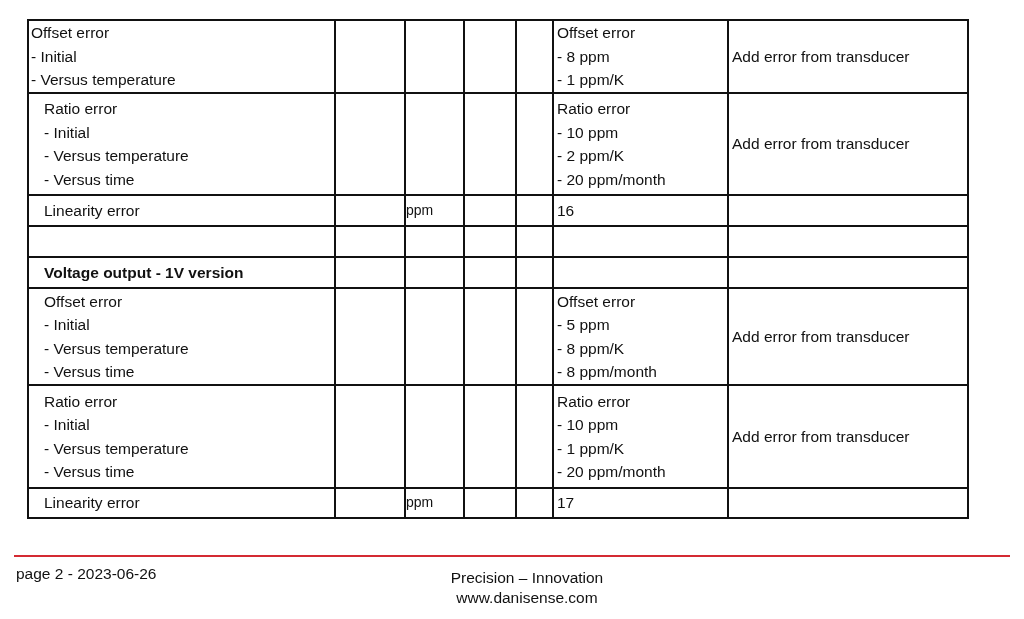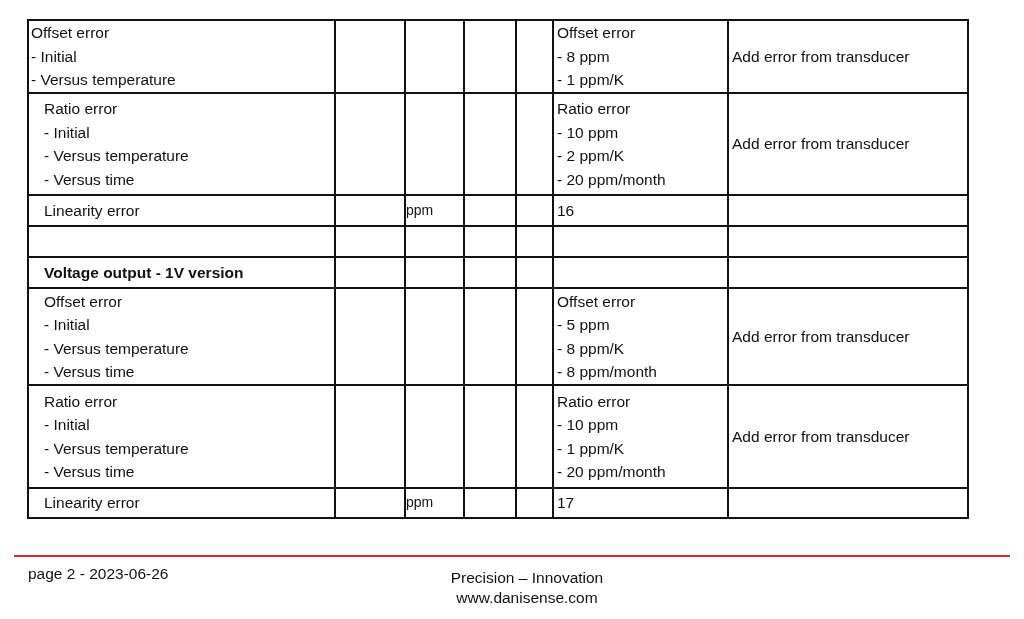--- a/index.html
+++ b/index.html
@@ -12,21 +12,21 @@
   .c1 { width: 307px; } .c2 { width: 70px; } .c3 { width: 59px; }
   .c4 { width: 52px; } .c5 { width: 37px; } .c6 { width: 175px; } .c7 { width: 240px; }
   .lbl { padding-left: 15px !important; }
   .lbl.flush { padding-left: 2px !important; }
   .val { padding-left: 3px !important; }
   .rem { padding-left: 3px !important; border-radius: 12px; }
   .hdr { font-weight: bold; }
   .unit { font-size: 14px; text-align: left; }
   .line { display: block; white-space: nowrap; }
   .footer-rule { position: absolute; left: 14px; top: 555px; width: 996px; height: 2px; background: #d42a32; }
-  .footer-left { position: absolute; left: 28px; top: 565px; font-size: 15.5px; }
+  .footer-left { position: absolute; left: 16px; top: 565px; font-size: 15.5px; }
   .footer-center { position: absolute; left: 0; width: 1054px; top: 568px; text-align: center;
                    font-size: 15.5px; line-height: 20px; }
 </style>
 </head>
 <body>
 
 <table class="spec-table">
   <colgroup>
     <col class="c1">
       <col class="c2">

